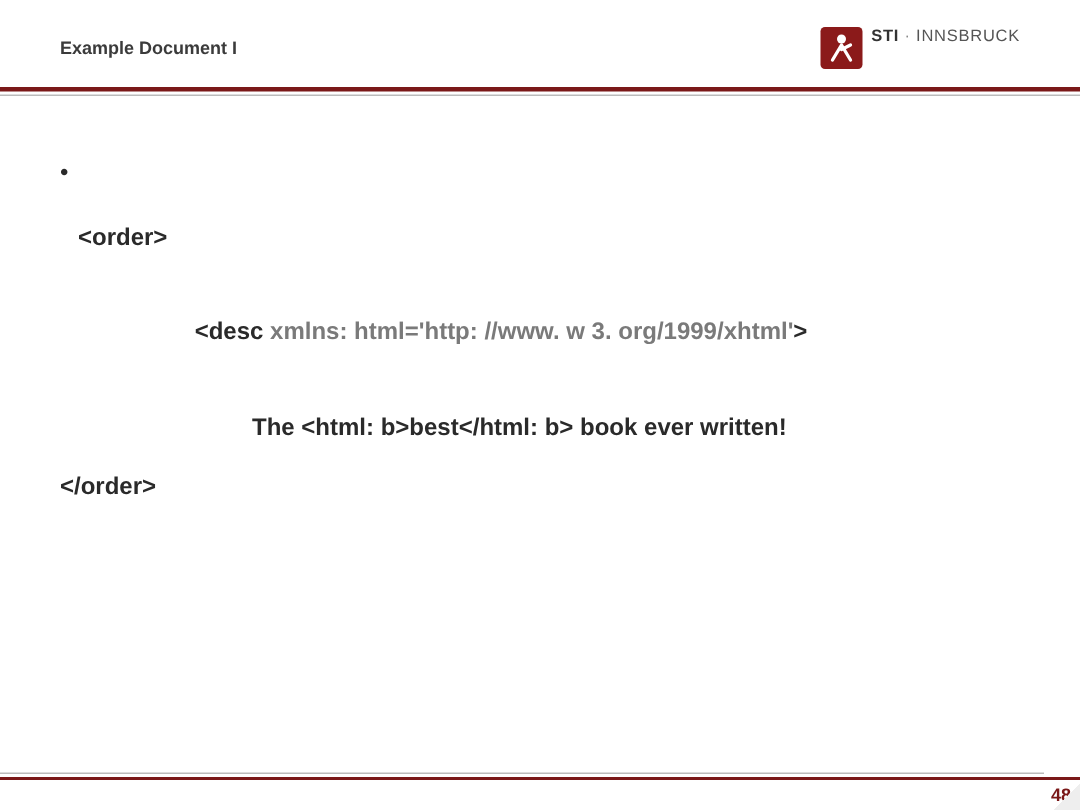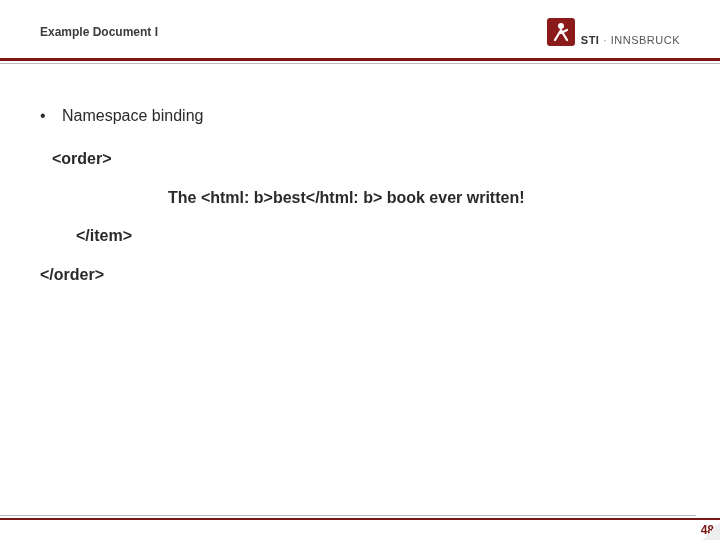--- a/index.html
+++ b/index.html
@@ -17,21 +17,21 @@
     align-items: center;
     padding: 18px 40px 12px 40px;
   }
   .title {
     font-size: 12px;
     font-weight: bold;
     color: #3b3b3b;
   }
   .logo-wrap {
     display: flex;
-    align-items: flex-end;
+    align-items: flex-start;
     gap: 6px;
   }
   .logo-badge {
     width: 28px;
     height: 28px;
     background: #8b1a1a;
     border-radius: 3px;
     position: relative;
   }
   .logo-badge svg { display: block; }
@@ -125,26 +125,27 @@
     </div>
   </div>
 </div>
 
 <div class="rule-dark"></div>
 <div class="rule-thin-top"></div>
 
 <div class="content">
   <div class="bullet-row">
     <div class="bullet">•</div>
-    <div>Namespace binding</div>
   </div>
 
   <div class="code-line ind1">&lt;order&gt;</div>
+  <div class="code-line ind3">
+    <span>&lt;desc </span><span class="gray">xmlns: html='http: //www. w 3. org/1999/xhtml'</span><span>&gt;</span>
+  </div>
   <div class="code-line ind4">The &lt;html: b&gt;best&lt;/html: b&gt; book ever written!</div>
-  <div class="code-line ind2">&lt;/item&gt;</div>
   <div class="code-line">&lt;/order&gt;</div>
 </div>
 
 <div class="footer">
   <div class="footer-line1"></div>
   <div class="footer-line2"></div>
   <div class="pagenum">48</div>
   <div class="corner"></div>
 </div>
 

